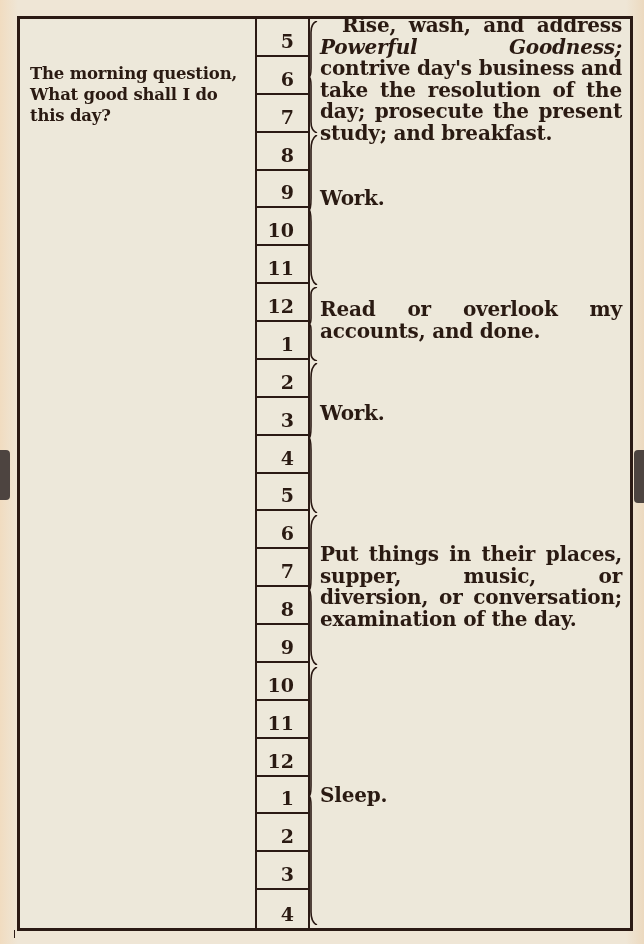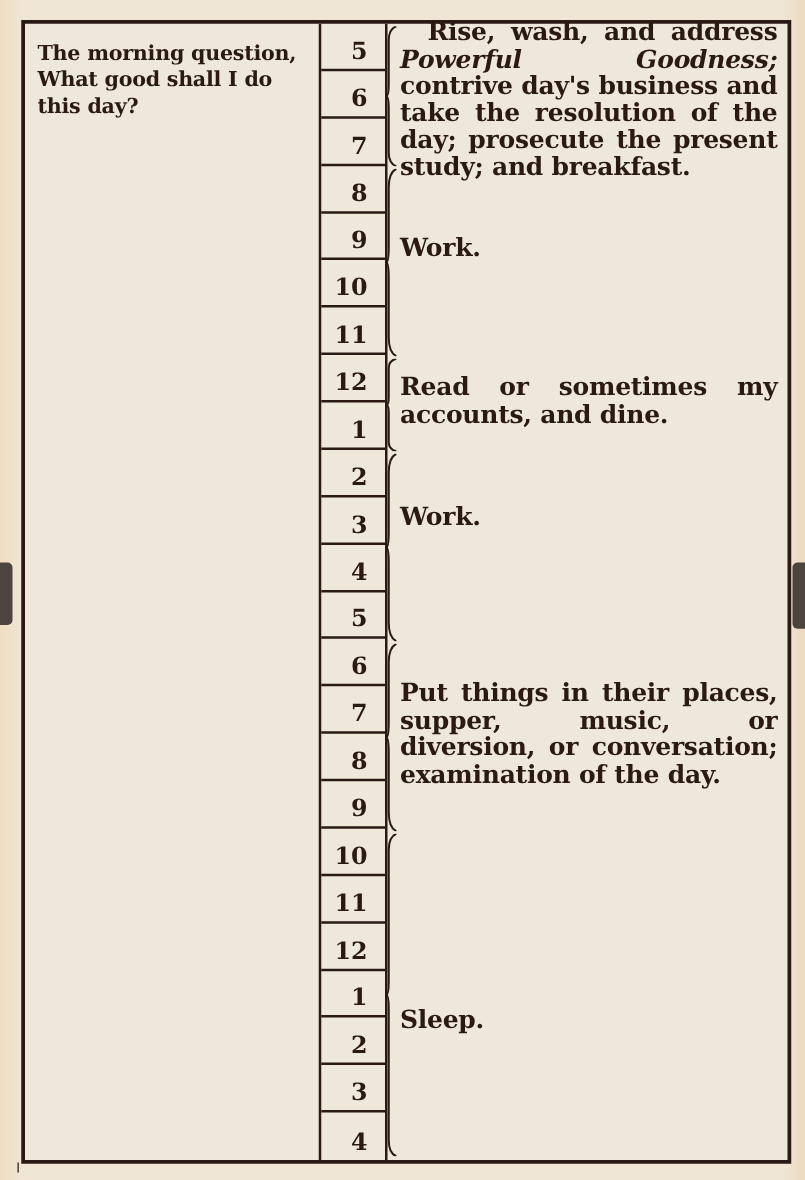--- a/index.html
+++ b/index.html
@@ -24,21 +24,21 @@
   .hour-cell {
     height:37.875px; box-sizing:border-box;
     border-bottom:2px solid #2b1a14;
     display:flex; align-items:flex-end; justify-content:flex-end;
     padding-right:14px; padding-bottom:4px;
     font-weight:bold; font-size:19px; line-height:1;
   }
   .hour-cell:last-child { border-bottom:none; }
   .question {
     position:absolute; left:10px; width:225px;
-    font-weight:bold; font-size:16.5px; line-height:21px; letter-spacing:-0.2px;
+    font-weight:bold; font-size:16.5px; line-height:21px; letter-spacing:-0.2px;margin-top:31px;
   }
   .brace {
     position:absolute; left:289px; width:10px;
   }
   .brace svg { width:10px; height:100%; display:block; }
   .activity {
     position:absolute; left:300px; width:302px;
     font-weight:bold; font-size:20px; line-height:21.5px; letter-spacing:-0.2px;
     text-align:justify;
   }
@@ -122,19 +122,19 @@
       </svg>
   </div>
   <div class="brace" style="top:648px;height:258px;">
     <svg viewBox="0 0 10 100" preserveAspectRatio="none">
         <path d="M8 0 Q2 1 2 5 L2 46 Q2 50 0 50 Q2 50 2 54 L2 95 Q2 99 8 100" fill="none" stroke="#2b1a14" stroke-width="1.6" vector-effect="non-scaling-stroke"></path>
       </svg>
   </div>
 
   <div class="activity" style="top:-4px;text-indent:22px;"><span>Rise, wash, and address </span><i>Powerful Goodness;</i><span> contrive day's business and take the resolution of the day; prosecute the present study; and breakfast.</span></div>
   <div class="activity" style="top:169px;">Work.</div>
-  <div class="activity" style="top:280px;">Read or sometimes my accounts, and dine.</div>
+  <div class="activity" style="top:280px;">Read or overlook my accounts, and done.</div>
   <div class="activity" style="top:384px;">Work.</div>
   <div class="activity" style="top:525px;">Put things in their places, supper, music, or diversion, or conversation; examination of the day.</div>
-  <div class="activity" style="top:786px;">Sleep.</div>
+  <div class="activity" style="top:766px;">Sleep.</div>
 </div>
 
 <div class="tick"></div>
 
 </body></html>

